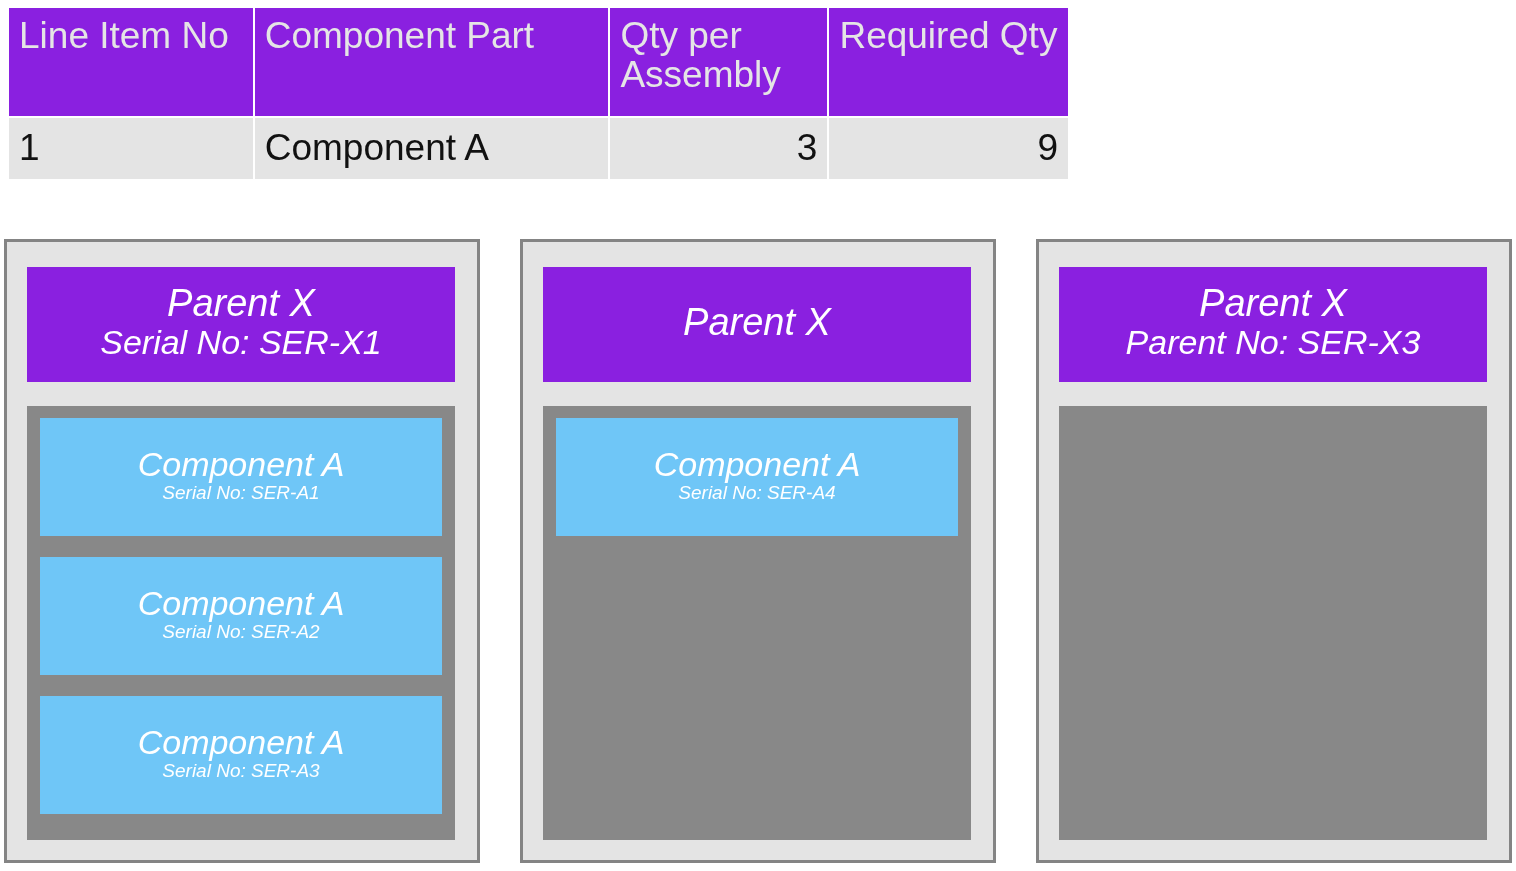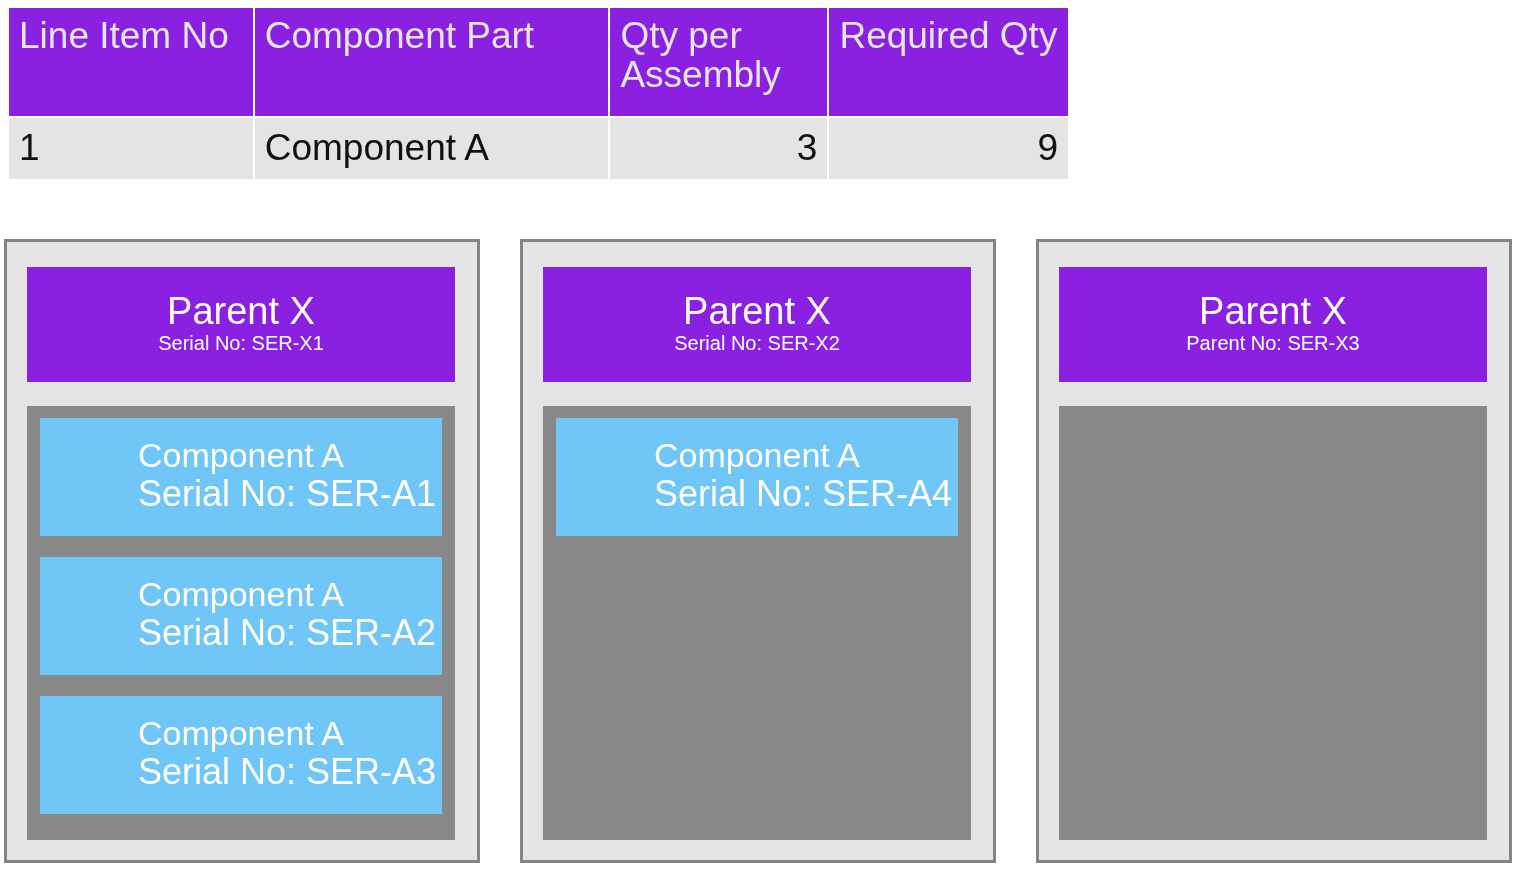--- a/index.html
+++ b/index.html
@@ -57,20 +57,21 @@
 
   
   .cards {
     position: absolute;
     left: 4px;
     top: 239px;
     width: 1508px;
     height: 624px;
     display: flex;
     gap: 40px;
+    font-style: italic;
   }
   .card {
     flex: 1 1 0;
     background: #e4e4e4;
     border: 3px solid #848484;
     box-sizing: border-box;
     padding: 25px 22px 20px 20px;
     display: flex;
     flex-direction: column;
   }
@@ -84,21 +85,21 @@
     display: flex;
     flex-direction: column;
     justify-content: center;
   }
   .parent-title {
     font-size: 38px;
     line-height: 1.08;
     white-space: nowrap;
   }
   .parent-serial {
-    font-size: 20px;
+    font-size: 34px;
     line-height: 1.1;
     white-space: nowrap;
   }
   .child-container {
     margin-top: 24px;
     background: #888888;
     flex: 1 1 auto;
     padding: 12px 13px 13px 13px;
     box-sizing: border-box;
     display: flex;
@@ -118,24 +119,23 @@
     display: flex;
     flex-direction: column;
     justify-content: center;
   }
   .comp-title {
     font-size: 34px;
     line-height: 1.08;
     white-space: nowrap;
   }
   .comp-serial {
-    font-size: 36px;
+    font-size: 19px;
     line-height: 1.1;
     white-space: nowrap;
-    text-align: right;
   }
 </style>
 </head>
 <body>
 
 <table class="bom-table">
   <thead>
     <tr>
       <th class="col-lineitem">Line Item No</th>
       <th class="col-component">Component Part</th>
@@ -172,21 +172,20 @@
       <div class="comp-box">
         <div class="comp-title">Component A</div>
         <div class="comp-serial">Serial No: SER-A3</div>
       </div>
     </div>
   </div>
 
   <div class="card">
     <div class="parent-box">
       <div class="parent-title">Parent X</div>
-      <div class="parent-serial">Serial No: SER-X2</div>
     </div>
     <div class="child-container">
       <div class="comp-box">
         <div class="comp-title">Component A</div>
         <div class="comp-serial">Serial No: SER-A4</div>
       </div>
     </div>
   </div>
 
   <div class="card">

